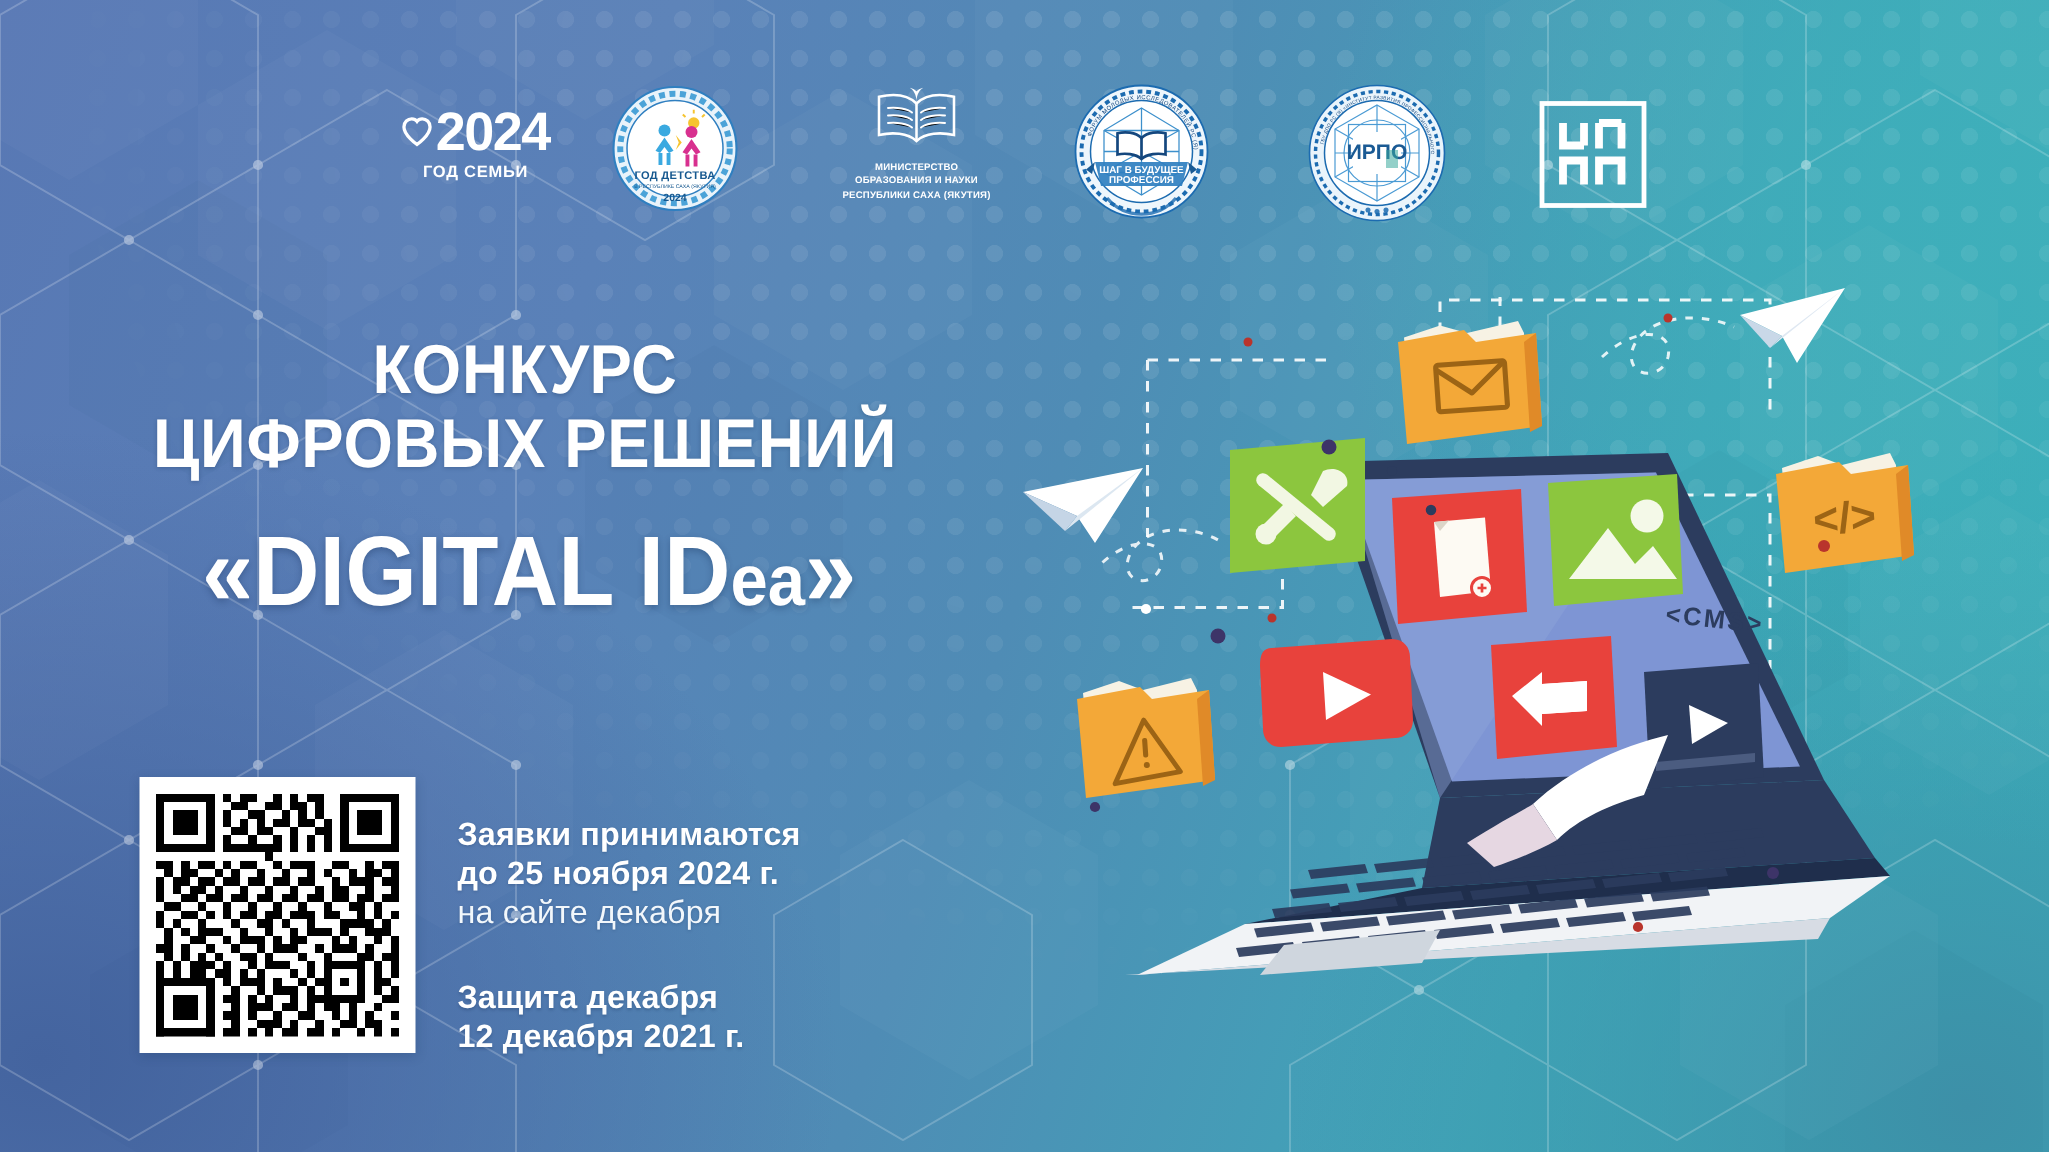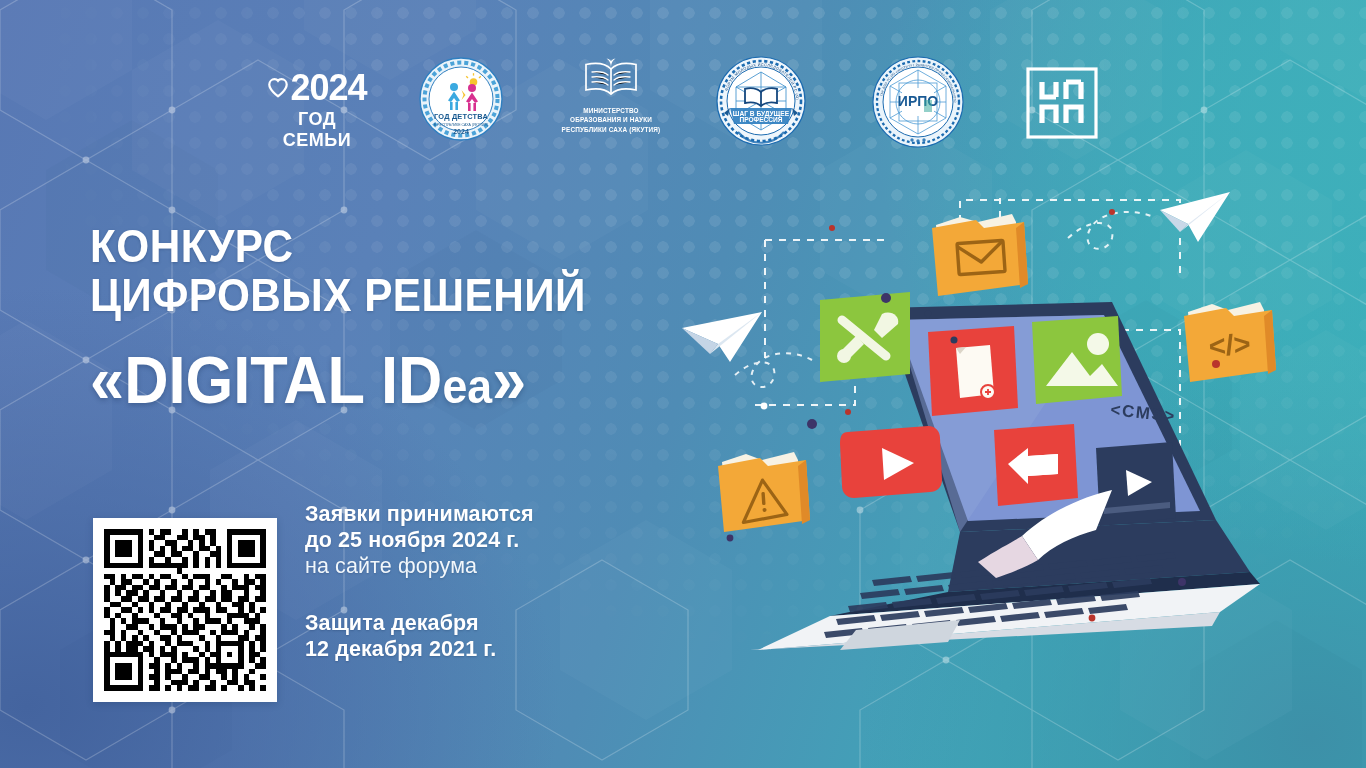--- a/index.html
+++ b/index.html
@@ -29,32 +29,32 @@
   .hexnet{ position:absolute; inset:0; opacity:.55; }
   .hexfill{ position:absolute; inset:0; opacity:.5; }
 
   
   .logos{ position:absolute; top:60px; left:0; width:1366px; height:96px;padding-left:36px; }
   .logo{ position:absolute; color:#fff; }
 
   .lg-family{ left:262px; top:10px; width:110px; text-align:center; }
   .lg-family .yr{ font-size:36px; font-weight:bold; letter-spacing:-1px; line-height:1; display:flex; align-items:center; justify-content:center; }
   .lg-family .hrt{ width:22px; height:22px; margin-right:1px; }
-  .lg-family .sub{ font-size:18px; font-weight:bold; letter-spacing:.5px; margin-top:3px;text-align:center; }
-
-  .lg-child{ left:419px; top:-3px; width:84px; height:84px; }
+  .lg-family .sub{ font-size:11px; font-weight:bold; letter-spacing:.5px; margin-top:3px;text-align:center; }
+
+  .lg-child{ left:408px; top:-3px; width:84px; height:84px; }
   .lg-minobr{ left:549px; top:-3px; width:124px; text-align:center; }
   .lg-minobr .bk{ margin:0 auto; width:58px; height:42px; }
   .lg-minobr .cap{ font-size:6.4px; font-weight:bold; line-height:1.45; letter-spacing:.15px; margin-top:3px; }
   .lg-step{ left:716px; top:-4px; width:90px; height:90px; }
   .lg-irpo{ left:872px; top:-4px; width:92px; height:92px; }
   .lg-copp{ left:1025px; top:6px; width:74px; height:74px; }
 
   
-  .headline{ position:absolute; left:90px; top:222px; color:#fff; }
+  .headline{ position:absolute; left:102px; top:222px; color:#fff;text-align:center; }
   .hl1, .hl2{
     font-family:"Liberation Sans Narrow","Liberation Sans", sans-serif;
     font-weight:bold; font-size:46px; line-height:1.07;
     letter-spacing:.5px; transform:scaleX(.92); transform-origin:left center;
     text-shadow:0 1px 3px rgba(20,45,85,.30);
   }
   .hl-main{
     margin-top:27px;
     font-family:"Liberation Sans Narrow","Liberation Sans", sans-serif;
     font-weight:bold; font-size:66px; line-height:1;
@@ -64,21 +64,21 @@
   }
   .hl-main .sm{ font-size:48px; }
 
   
   .qrbox{
     position:absolute; left:93px; top:518px; width:184px; height:184px;
     background:#fff; padding:11px; box-shadow:0 2px 7px rgba(18,44,80,.22);
   }
   .qrbox svg{ display:block; width:100%; height:100%; }
 
-  .info{ position:absolute; left:305px; top:501px; color:#fff; width:300px; }
+  .info{ position:absolute; left:305px; top:543px; color:#fff; width:300px; }
   .info .b{ font-weight:bold; font-size:21.5px; line-height:1.21; letter-spacing:.1px;
             text-shadow:0 1px 2px rgba(20,45,85,.28); }
   .info .n{ font-weight:normal; font-size:21.5px; line-height:1.24; letter-spacing:.1px;
             color:#f2f7fb; text-shadow:0 1px 2px rgba(20,45,85,.25); }
   .info .gap{ height:30px; }
 
   
   .illu{ position:absolute; left:660px; top:180px; width:620px; height:470px; }
   .illu svg{ display:block; }
 </style>
@@ -567,21 +567,21 @@
           <rect x="21" y="28" width="1" height="1"></rect>
         <rect x="24" y="28" width="1" height="1"></rect>
           <rect x="28" y="28" width="1" height="1"></rect>
       </g>
     </svg>
   </div>
 
   <div class="info">
     <div class="b">Заявки принимаются</div>
     <div class="b">до 25 ноября 2024 г.</div>
-    <div class="n">на сайте форума</div>
+    <div class="n">на сайте декабря</div>
     <div class="gap"></div>
     <div class="b">Защита декабря</div>
     <div class="b">12 декабря 2021 г.</div>
   </div>
 
   <div class="illu">
     <svg width="620" height="470" viewBox="0 0 620 470">
 
       <g stroke="#ffffff" stroke-width="2" fill="none" stroke-dasharray="7 7" opacity=".9">
         <path d="M105 60 L225 60"></path>

